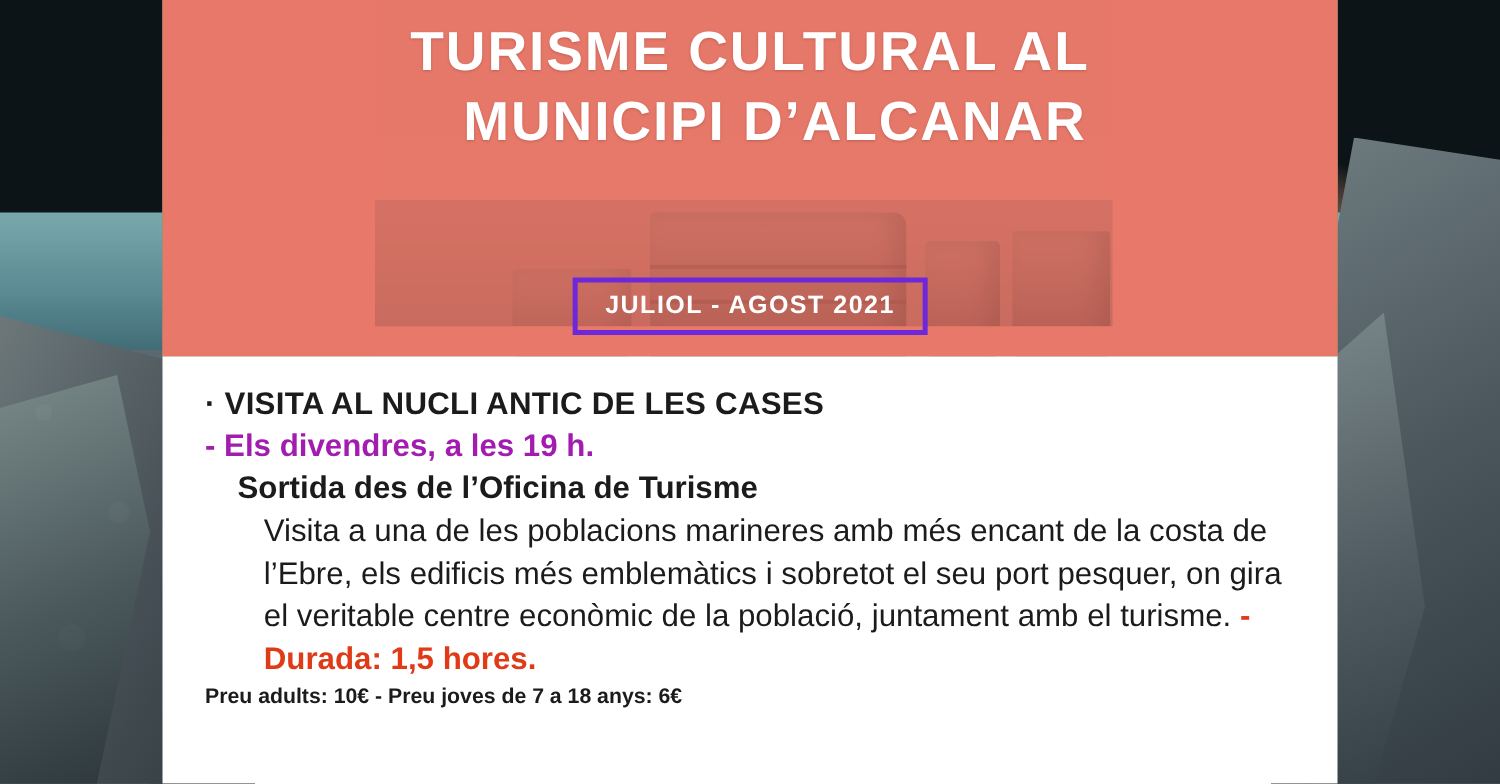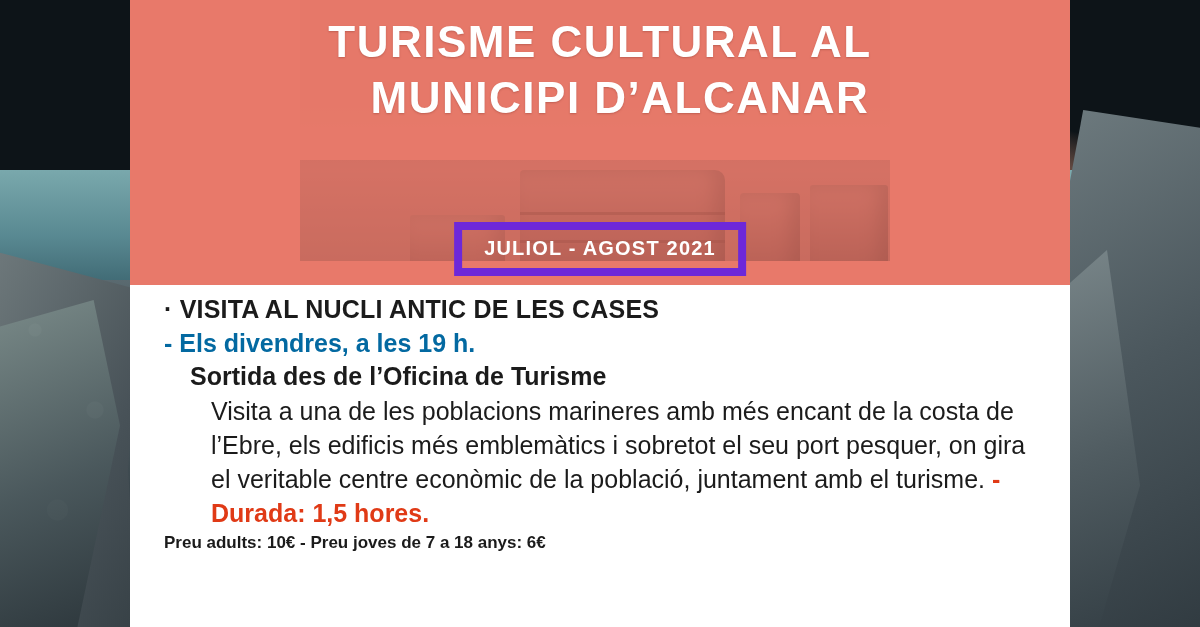--- a/index.html
+++ b/index.html
@@ -184,44 +184,44 @@
     letter-spacing: 1.5px;
     text-shadow: 0 1px 2px rgba(120,50,40,.35);
   }
   .hero-title .l2 { display: block; padding-left: 40px; }
 
   .date-box {
     position: absolute;
     left: 50%;
     transform: translateX(-50%);
     top: 222px;
-    border: 8px solid #6d28d9;
+    border: 4px solid #6d28d9;
     padding: 7px 22px 8px;
     color: #ffffff;
     font-weight: bold;
     font-size: 20px;
     letter-spacing: 1.2px;
     white-space: nowrap;
   }
 
   
   .body {
-    padding: 10px 34px 10px 34px;
+    padding: 24px 34px 10px 34px;
     color: #1b1b1b;
   }
   .line-title {
     font-size: 25px;
     font-weight: bold;
     letter-spacing: .2px;
     margin-bottom: 5px;
   }
   .line-when {
     font-size: 25px;
     font-weight: bold;
-    color: #0369a1;
+    color: #a21caf;
     margin-bottom: 4px;
   }
   .line-start {
     font-size: 25px;
     font-weight: bold;
     margin-bottom: 3px;
     margin-left: 26px;
   }
   .para {
     font-size: 25px;

